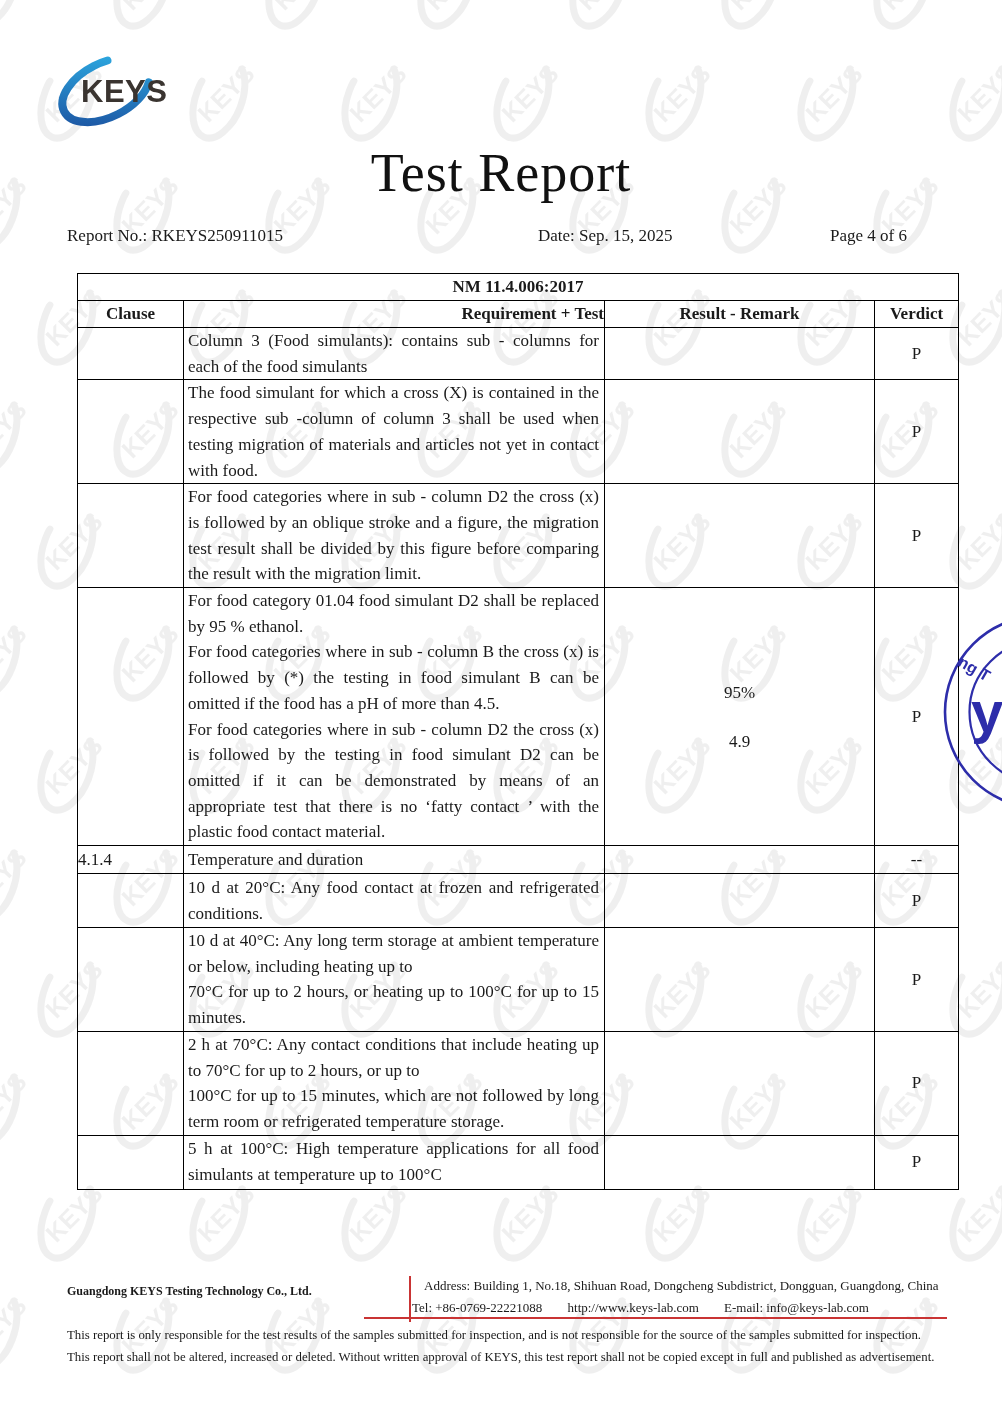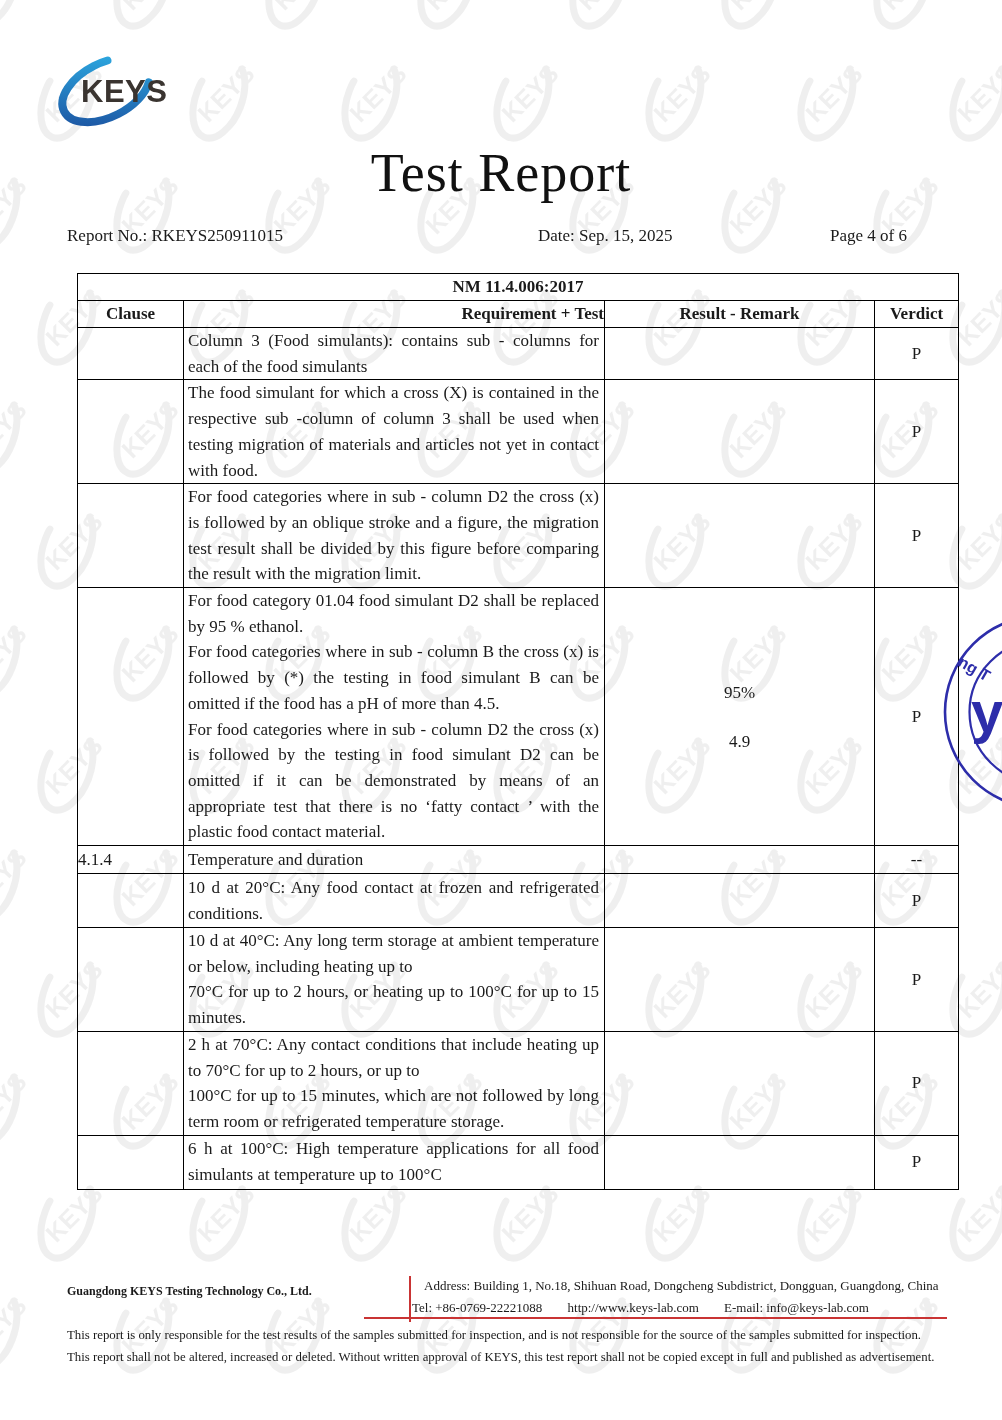--- a/index.html
+++ b/index.html
@@ -522,21 +522,21 @@
     </tr>
     <tr style="height:103px">
       <td class="c-clause"></td>
       <td class="c-req reqcell">2 h at 70°C: Any contact conditions that include heating up to 70°C for up to 2 hours, or up to
 100°C for up to 15 minutes, which are not followed by long term room or refrigerated temperature storage.</td>
       <td class="c-res"></td>
       <td class="c-ver">P</td>
     </tr>
     <tr style="height:54px">
       <td class="c-clause"></td>
-      <td class="c-req reqcell">6 h at 100°C: High temperature applications for all food simulants at temperature up to 100°C</td>
+      <td class="c-req reqcell">5 h at 100°C: High temperature applications for all food simulants at temperature up to 100°C</td>
       <td class="c-res"></td>
       <td class="c-ver">P</td>
     </tr>
   </tbody>
     </table>
 
   <div class="stamp">
     <svg width="75" height="235" viewBox="0 0 75 235">
       <circle cx="114" cy="117" r="96" fill="none" stroke="#2d2daa" stroke-width="2.6"></circle>
       <circle cx="114" cy="117" r="71.5" fill="none" stroke="#2d2daa" stroke-width="2.2"></circle>

